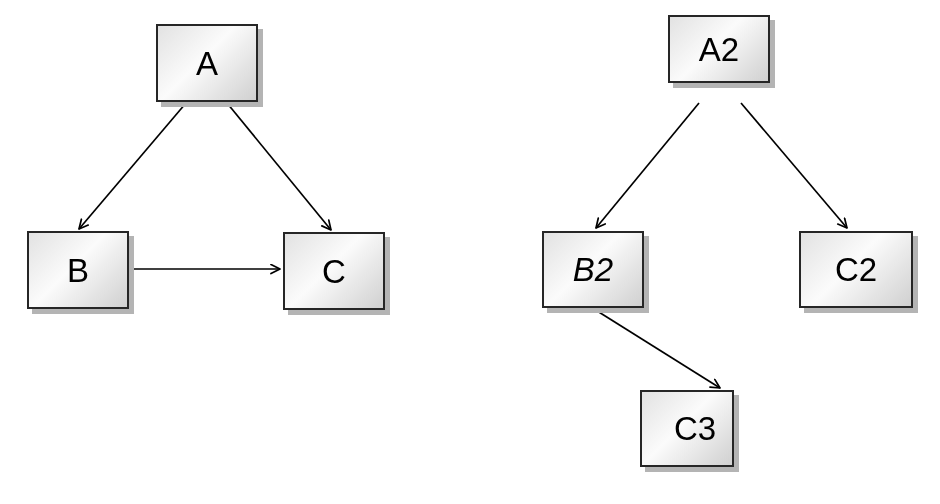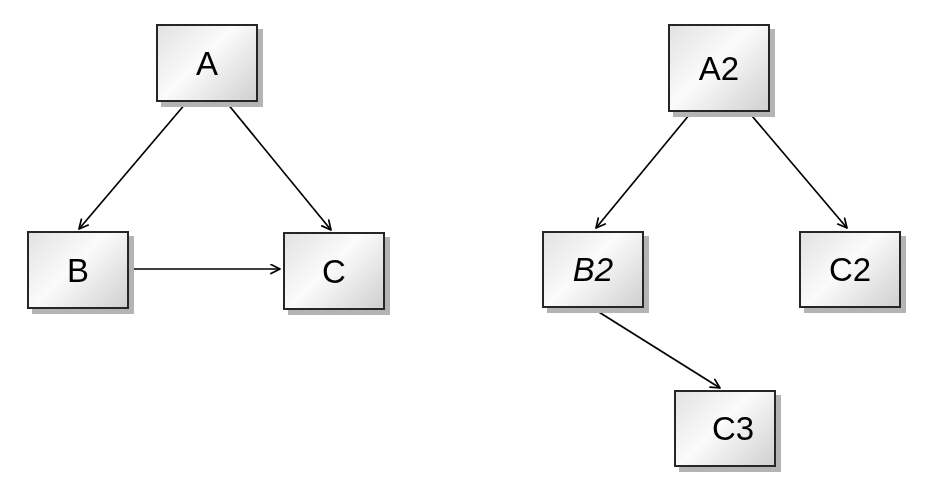--- a/index.html
+++ b/index.html
@@ -62,26 +62,26 @@
   <div id="nodes-layer">
       <div class="node" style="left: 156px; top: 24px; width: 102px; height: 78px;">
         <span class="node-label">A</span>
       </div>
       <div class="node" style="left: 27px; top: 231px; width: 102px; height: 78px;">
         <span class="node-label">B</span>
       </div>
       <div class="node" style="left: 283px; top: 232px; width: 102px; height: 78px;">
         <span class="node-label">C</span>
       </div>
-      <div class="node" style="left: 668px; top: 24px; width: 102px; height: 88px;">
+      <div class="node" style="left: 668px; top: 15px; width: 102px; height: 68px;">
         <span class="node-label">A2</span>
       </div>
       <div class="node" style="left: 542px; top: 231px; width: 102px; height: 77px; font-style: italic;">
         <span class="node-label">B2</span>
       </div>
-      <div class="node" style="left: 799px; top: 231px; width: 102px; height: 77px;">
+      <div class="node" style="left: 799px; top: 231px; width: 114px; height: 77px;">
         <span class="node-label">C2</span>
       </div>
-      <div class="node" style="left: 674px; top: 390px; width: 102px; height: 77px; padding-left: 16px;">
+      <div class="node" style="left: 640px; top: 390px; width: 94px; height: 77px; padding-left: 16px;">
         <span class="node-label">C3</span>
       </div>
     </div>
 </div>
 
 </body></html>

